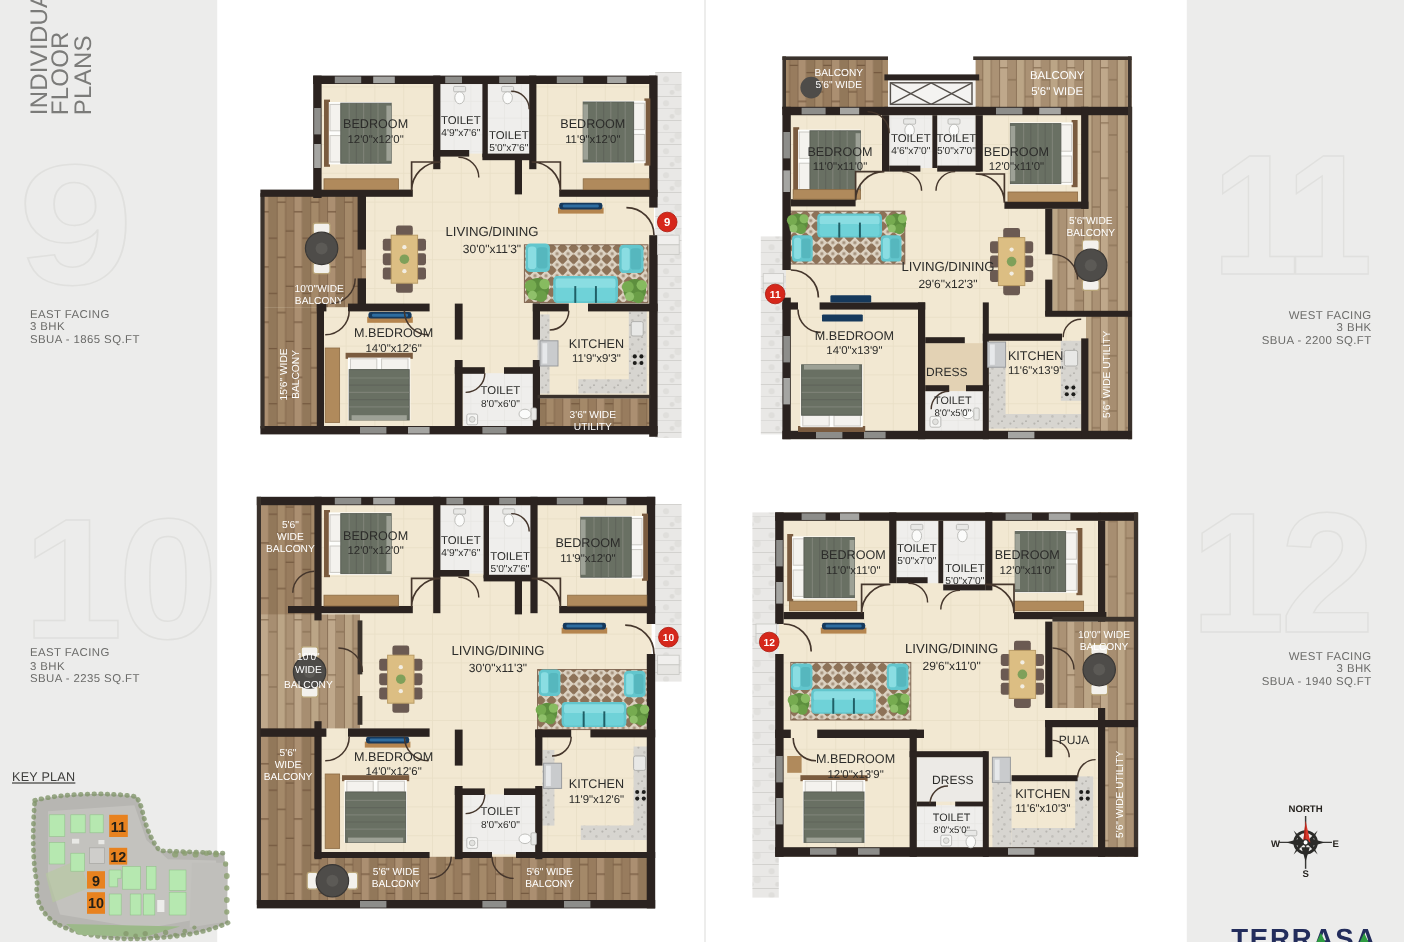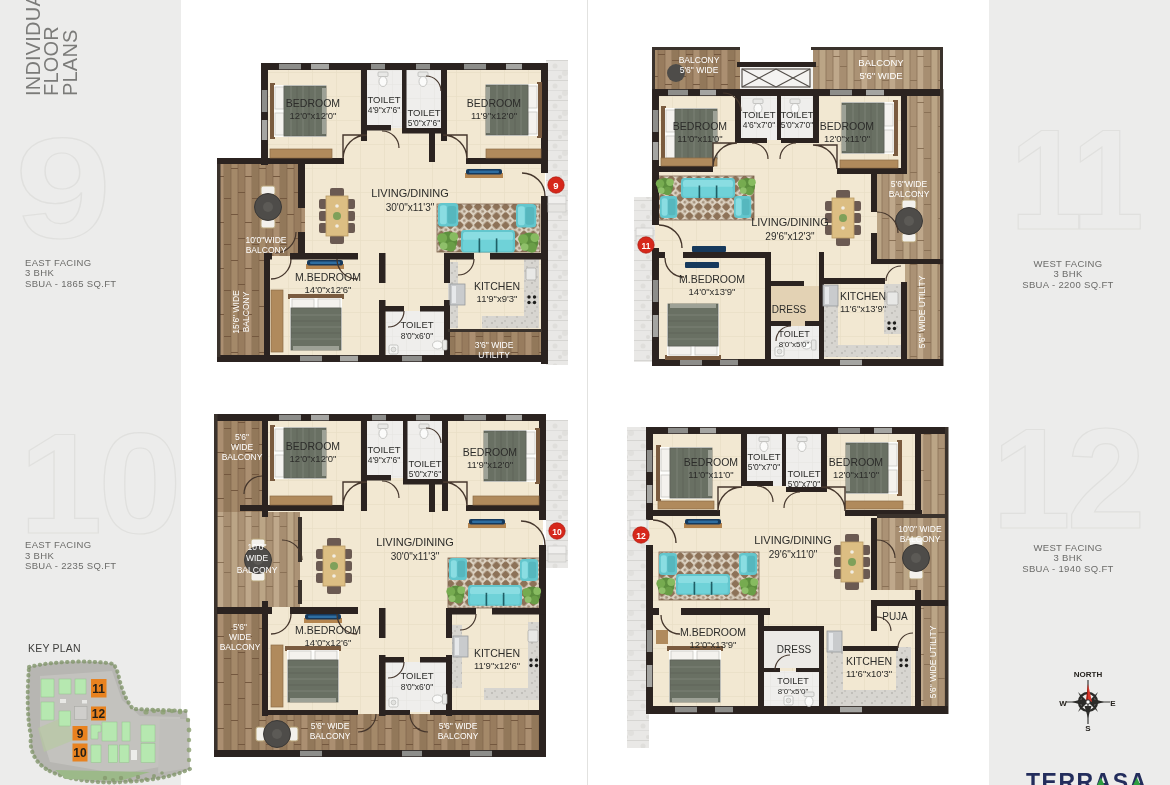--- a/index.html
+++ b/index.html
@@ -6,22 +6,22 @@
   .page{position:relative;width:1170px;height:785px;background:#ffffff;overflow:hidden;
         font-family:"Liberation Sans",sans-serif;}
   .sideL{position:absolute;left:0;top:0;width:181px;height:785px;background:#ececeb;}
   .sideR{position:absolute;left:989px;top:0;width:181px;height:785px;background:#ececeb;}
   .vline{position:absolute;left:587px;top:0;width:1px;height:785px;background:#e2e2e0;}
   .vtitle{position:absolute;left:24px;top:96px;transform:rotate(-90deg);transform-origin:0 0;
           font-size:20px;line-height:18.3px;color:#7b7b79;letter-spacing:0.2px;font-weight:400;white-space:nowrap;}
   .bignum{position:absolute;color:transparent;-webkit-text-stroke:1.2px #e0e0de;
           font-weight:bold;font-size:143px;line-height:100px;letter-spacing:-4px;}
   .fac{position:absolute;font-size:9.5px;font-weight:normal;color:#6b6b69;line-height:10.7px;letter-spacing:0.35px;}
-  .facR{text-align:center;}
-  .keylbl{position:absolute;left:28px;top:641.5px;font-size:10.5px;color:#3e3e3c;letter-spacing:0.2px;}
+  .facR{text-align:right;}
+  .keylbl{position:absolute;left:10px;top:641.5px;font-size:10.5px;color:#3e3e3c;letter-spacing:0.2px;text-decoration:underline;}
 </style>
 </head>
 <body>
 <div class="page">
 
   <div class="sideL"></div>
 
   <div class="sideR"></div>
 
   <div class="vline"></div>

